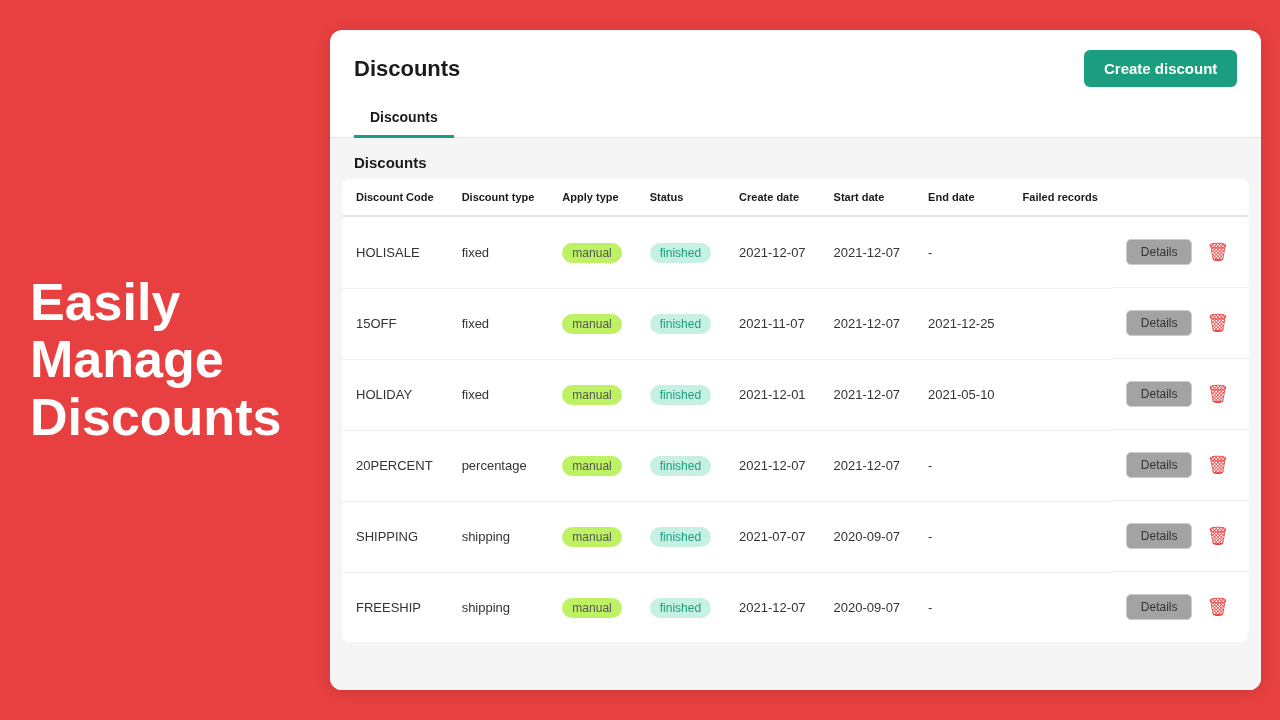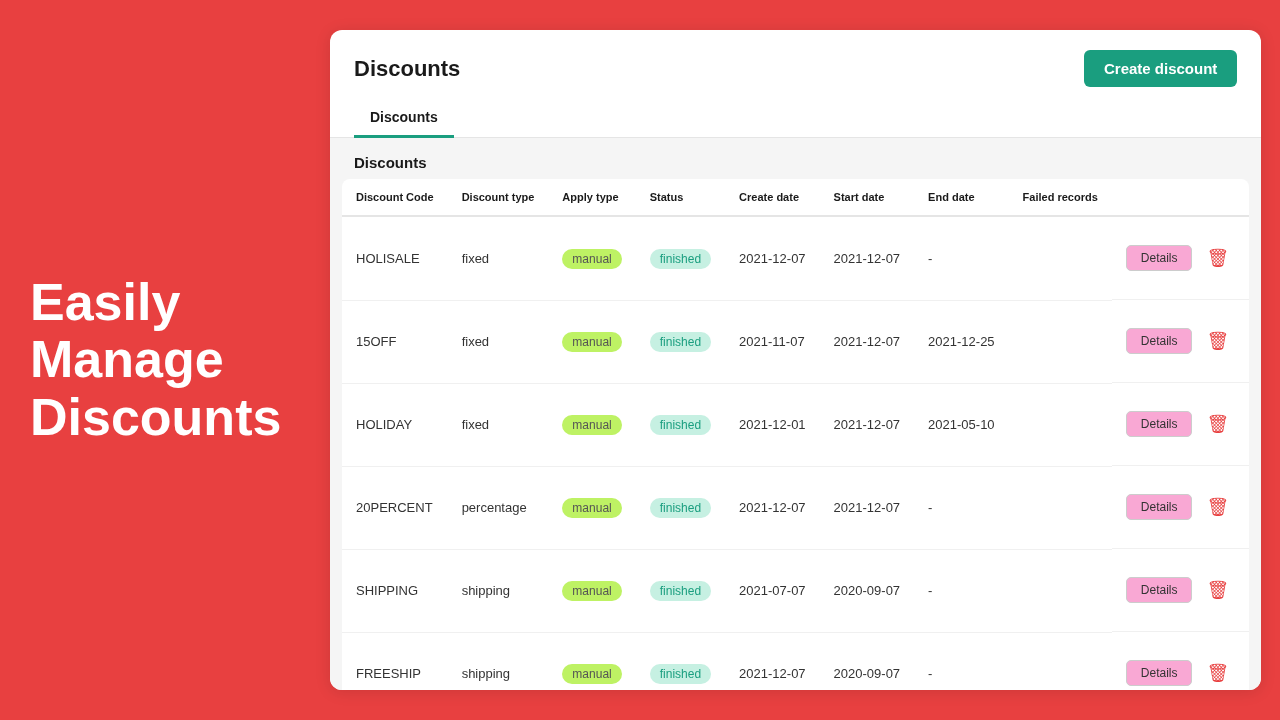--- a/index.html
+++ b/index.html
@@ -118,21 +118,21 @@
     }
     th {
       padding: 12px 14px;
       text-align: left;
       font-size: 11px;
       font-weight: 700;
       color: #1a1a1a;
       white-space: nowrap;
     }
     td {
-      padding: 28px 14px;
+      padding: 22px 14px;
       font-size: 13px;
       color: #333;
       border-bottom: 1px solid #f0f0f0;
       white-space: nowrap;
     }
     tr:last-child td { border-bottom: none; }
     .badge-manual {
       background: #bef264;
       color: #555;
       border-radius: 12px;
@@ -142,21 +142,21 @@
     .badge-finished {
       background: #c6f0e2;
       color: #1a9e7f;
       border-radius: 12px;
       padding: 3px 10px;
       font-size: 12px;
       font-weight: 500;
     }
     .details-btn {
       border: 1px solid #ccc;
-      background: #f9a8d4;
+      background: #a3a3a3;
       border-radius: 5px;
       padding: 5px 14px;
       font-size: 12px;
       cursor: pointer;
       color: #333;
     }
     .delete-btn {
       background: none;
       border: none;
       cursor: pointer;

